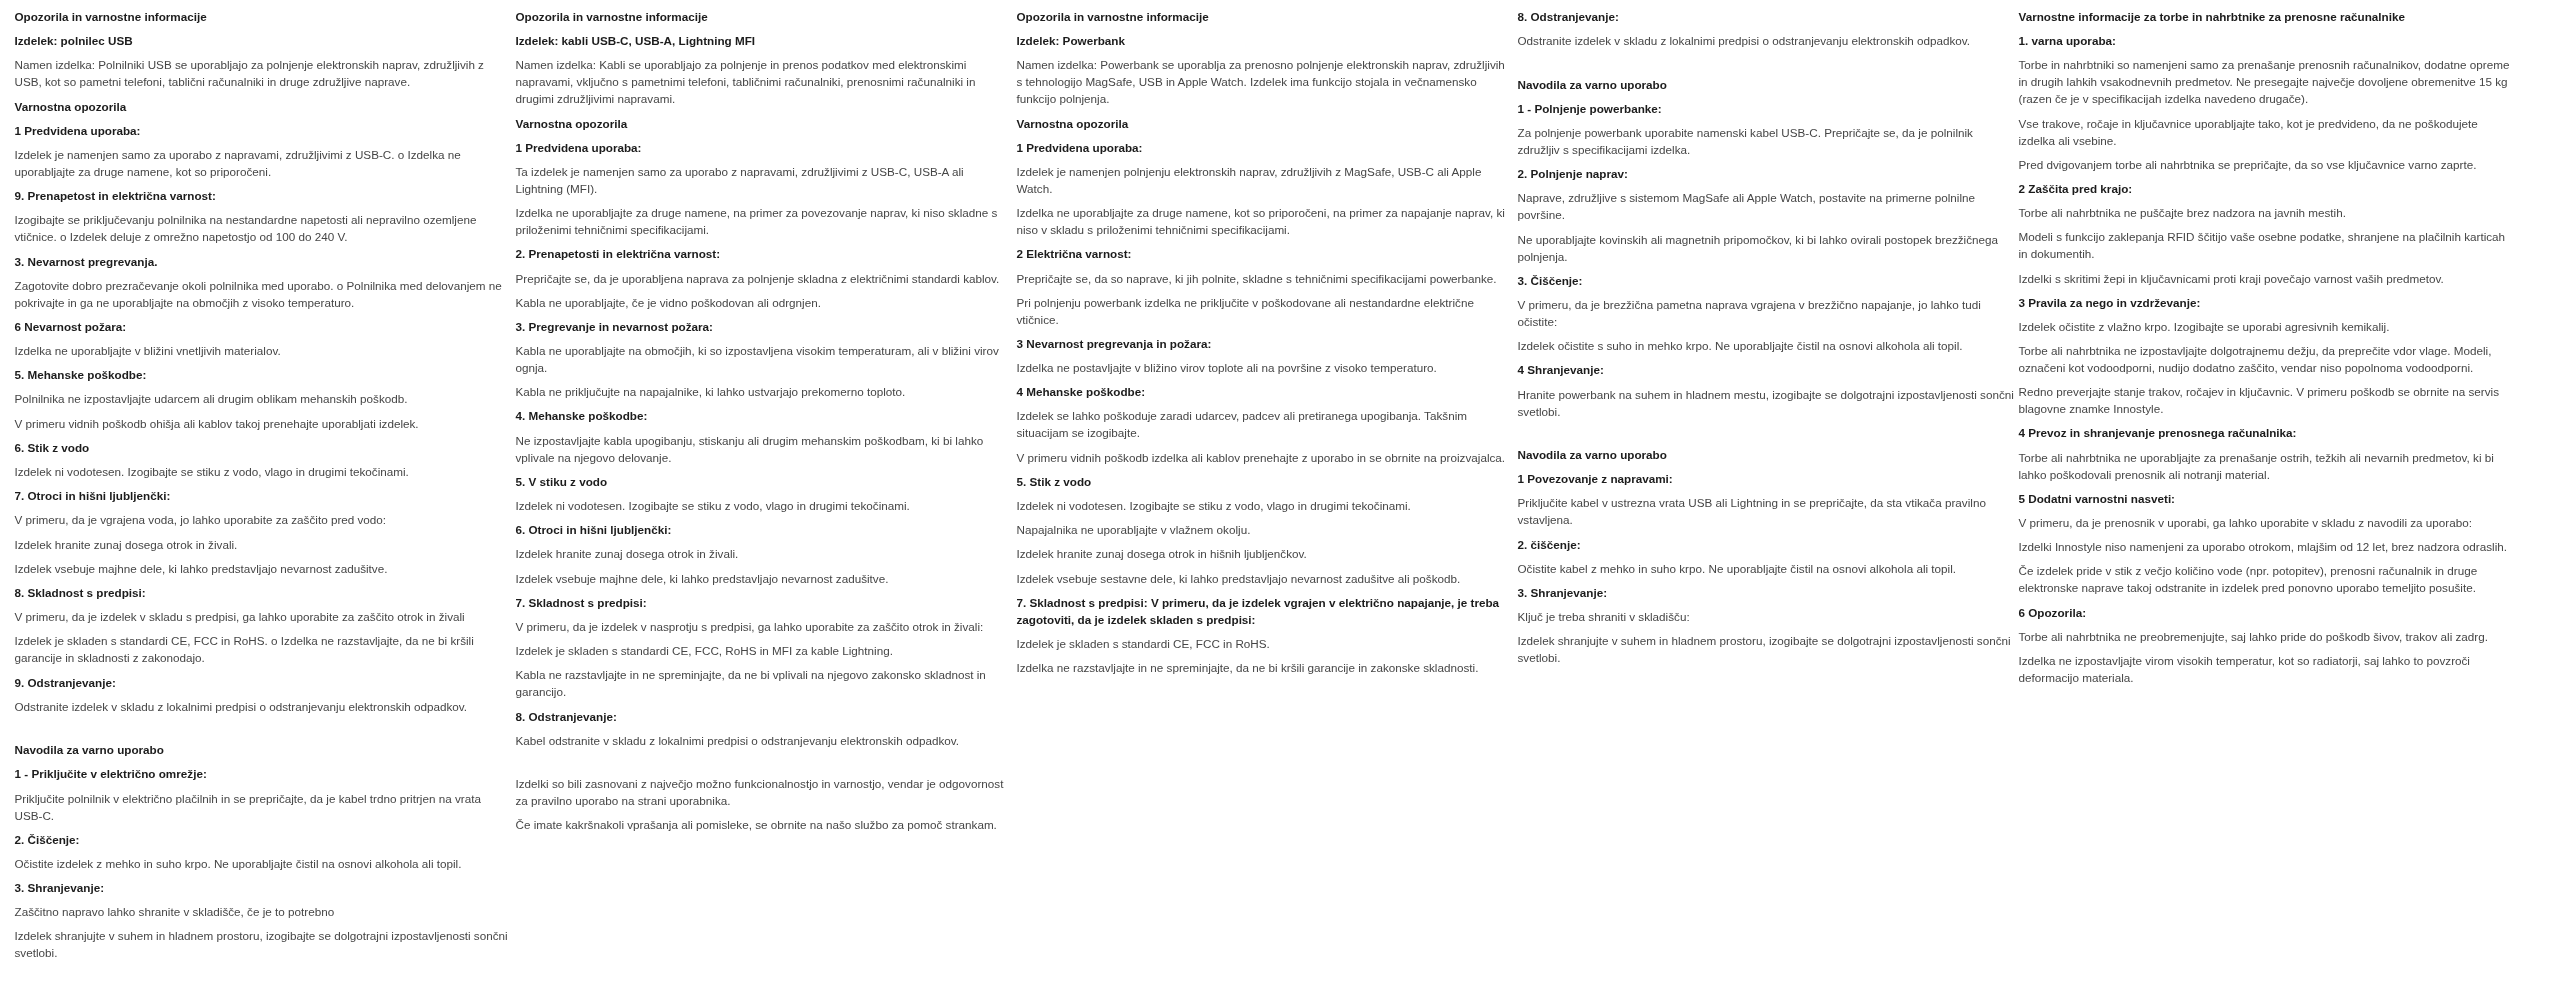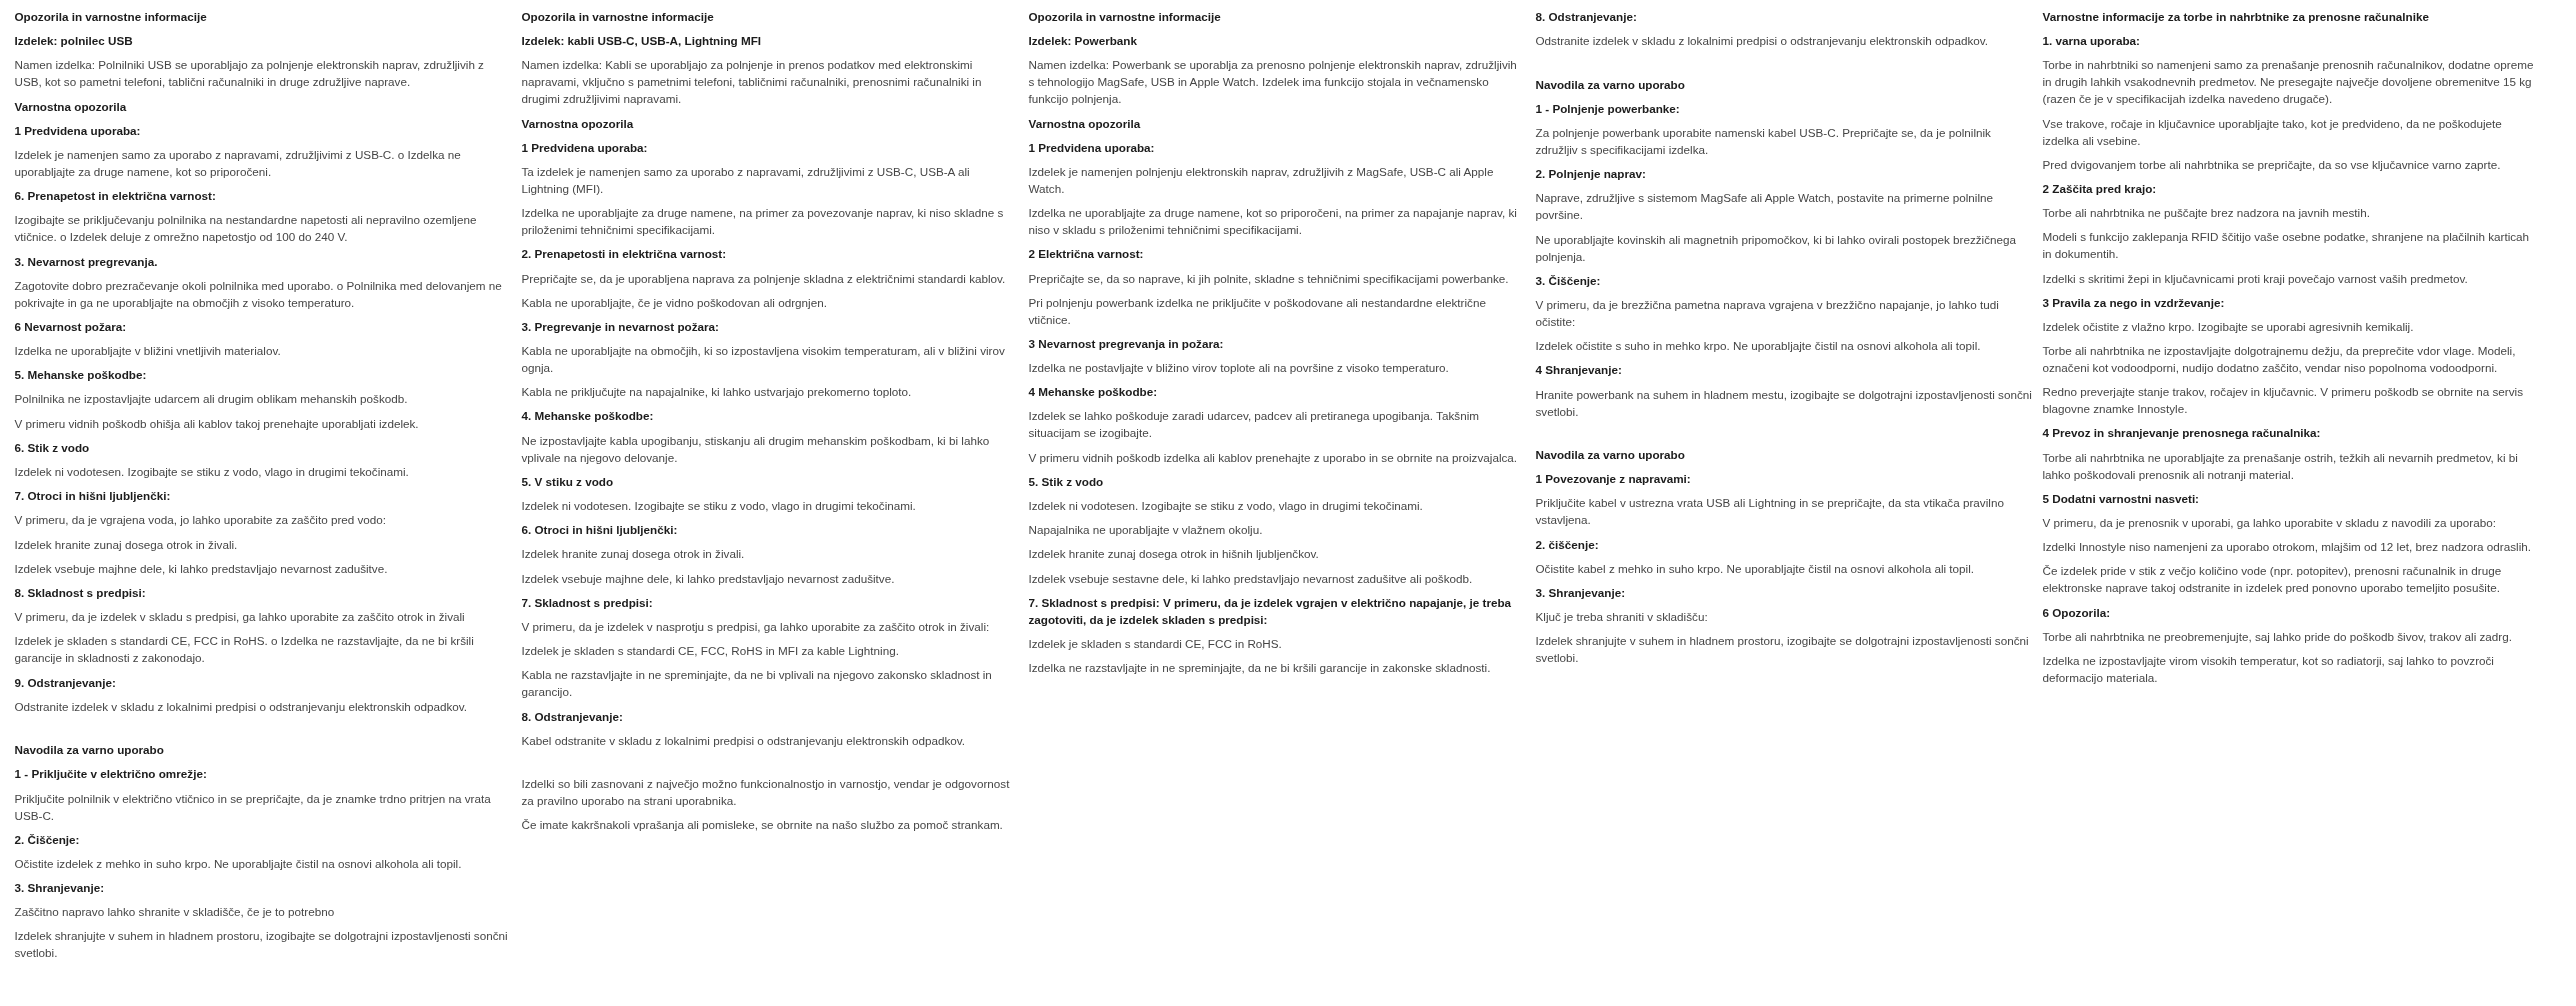--- a/index.html
+++ b/index.html
@@ -11,21 +11,21 @@
     overflow: hidden;
     font-family: "Liberation Sans", sans-serif;
   }
   .page {
     box-sizing: border-box;
     width: 2576px;
     height: 876px;
     padding: 8px 14.5px 0 14.5px;
     display: grid;
     grid-template-columns: repeat(5, 497px);
-    column-gap: 10px;
+    column-gap: 4px;
     align-items: start;
   }
   .col { min-width: 0; }
   .col h3 {
     font-size: 11.7px;
     line-height: 17px;
     font-weight: 700;
     color: #1c1c1c;
     margin: 0 0 7.2px 0;
   }
@@ -44,21 +44,21 @@
 <body>
 
 <div class="page">
     <div class="col">
       <h3>Opozorila in varnostne informacije</h3>
       <h3>Izdelek: polnilec USB</h3>
       <p>Namen izdelka: Polnilniki USB se uporabljajo za polnjenje elektronskih naprav, združljivih z USB, kot so pametni telefoni, tablični računalniki in druge združljive naprave.</p>
       <h3>Varnostna opozorila</h3>
       <h3>1 Predvidena uporaba:</h3>
       <p>Izdelek je namenjen samo za uporabo z napravami, združljivimi z USB-C. o Izdelka ne uporabljajte za druge namene, kot so priporočeni.</p>
-      <h3>6. Prenapetost in električna varnost:</h3>
+      <h3>9. Prenapetost in električna varnost:</h3>
       <p>Izogibajte se priključevanju polnilnika na nestandardne napetosti ali nepravilno ozemljene vtičnice. o Izdelek deluje z omrežno napetostjo od 100 do 240 V.</p>
       <h3>3. Nevarnost pregrevanja.</h3>
       <p>Zagotovite dobro prezračevanje okoli polnilnika med uporabo. o Polnilnika med delovanjem ne pokrivajte in ga ne uporabljajte na območjih z visoko temperaturo.</p>
       <h3>6 Nevarnost požara:</h3>
       <p>Izdelka ne uporabljajte v bližini vnetljivih materialov.</p>
       <h3>5. Mehanske poškodbe:</h3>
       <p>Polnilnika ne izpostavljajte udarcem ali drugim oblikam mehanskih poškodb.</p>
       <p>V primeru vidnih poškodb ohišja ali kablov takoj prenehajte uporabljati izdelek.</p>
       <h3>6. Stik z vodo</h3>
       <p>Izdelek ni vodotesen. Izogibajte se stiku z vodo, vlago in drugimi tekočinami.</p>
@@ -67,21 +67,21 @@
       <p>Izdelek hranite zunaj dosega otrok in živali.</p>
       <p>Izdelek vsebuje majhne dele, ki lahko predstavljajo nevarnost zadušitve.</p>
       <h3>8. Skladnost s predpisi:</h3>
       <p>V primeru, da je izdelek v skladu s predpisi, ga lahko uporabite za zaščito otrok in živali</p>
       <p>Izdelek je skladen s standardi CE, FCC in RoHS. o Izdelka ne razstavljajte, da ne bi kršili garancije in skladnosti z zakonodajo.</p>
       <h3>9. Odstranjevanje:</h3>
       <p>Odstranite izdelek v skladu z lokalnimi predpisi o odstranjevanju elektronskih odpadkov.</p>
       <div class="spacer"></div>
       <h3>Navodila za varno uporabo</h3>
       <h3>1 - Priključite v električno omrežje:</h3>
-      <p>Priključite polnilnik v električno vtičnico in se prepričajte, da je znamke trdno pritrjen na vrata USB-C.</p>
+      <p>Priključite polnilnik v električno plačilnih in se prepričajte, da je kabel trdno pritrjen na vrata USB-C.</p>
       <h3>2. Čiščenje:</h3>
       <p>Očistite izdelek z mehko in suho krpo. Ne uporabljajte čistil na osnovi alkohola ali topil.</p>
       <h3>3. Shranjevanje:</h3>
       <p>Zaščitno napravo lahko shranite v skladišče, če je to potrebno</p>
       <p>Izdelek shranjujte v suhem in hladnem prostoru, izogibajte se dolgotrajni izpostavljenosti sončni svetlobi.</p>
     </div>
     <div class="col">
       <h3>Opozorila in varnostne informacije</h3>
       <h3>Izdelek: kabli USB-C, USB-A, Lightning MFI</h3>
       <p>Namen izdelka: Kabli se uporabljajo za polnjenje in prenos podatkov med elektronskimi napravami, vključno s pametnimi telefoni, tabličnimi računalniki, prenosnimi računalniki in drugimi združljivimi napravami.</p>

